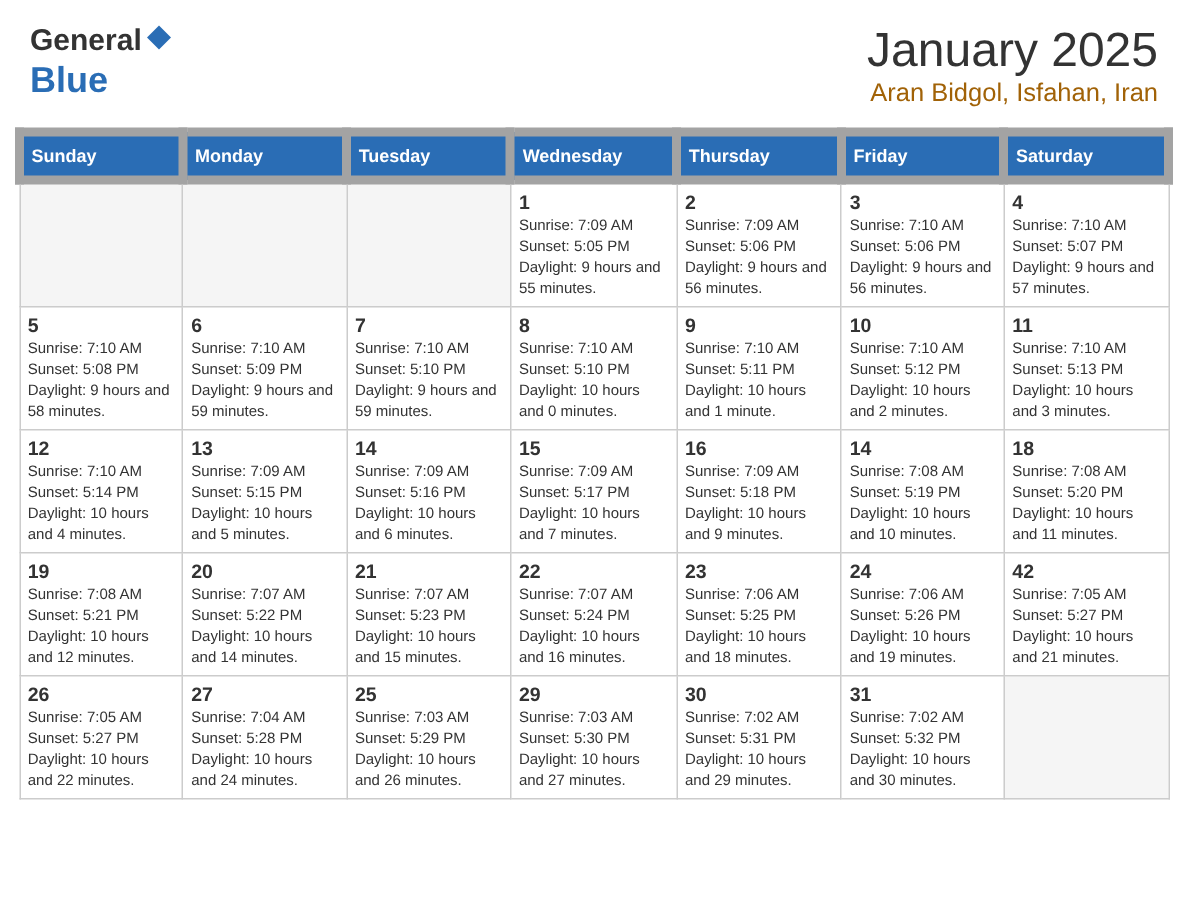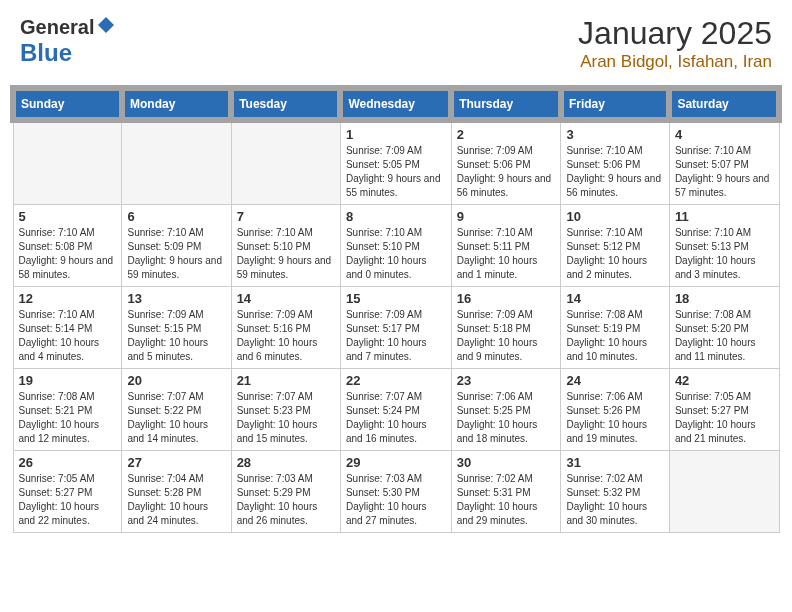--- a/index.html
+++ b/index.html
@@ -226,21 +226,21 @@
       <tr>
         <td>
           <div class="day-number">26</div>
           <div class="day-info">Sunrise: 7:05 AM<br>Sunset: 5:27 PM<br>Daylight: 10 hours and 22 minutes.</div>
         </td>
         <td>
           <div class="day-number">27</div>
           <div class="day-info">Sunrise: 7:04 AM<br>Sunset: 5:28 PM<br>Daylight: 10 hours and 24 minutes.</div>
         </td>
         <td>
-          <div class="day-number">28</div>
+          <div class="day-number">25</div>
           <div class="day-info">Sunrise: 7:03 AM<br>Sunset: 5:29 PM<br>Daylight: 10 hours and 26 minutes.</div>
         </td>
         <td>
           <div class="day-number">29</div>
           <div class="day-info">Sunrise: 7:03 AM<br>Sunset: 5:30 PM<br>Daylight: 10 hours and 27 minutes.</div>
         </td>
         <td>
           <div class="day-number">30</div>
           <div class="day-info">Sunrise: 7:02 AM<br>Sunset: 5:31 PM<br>Daylight: 10 hours and 29 minutes.</div>
         </td>

